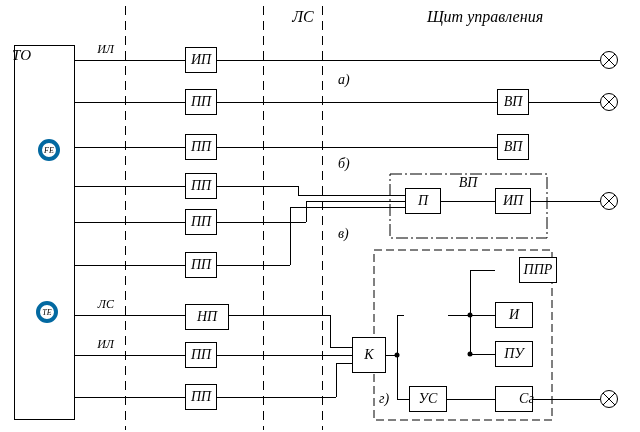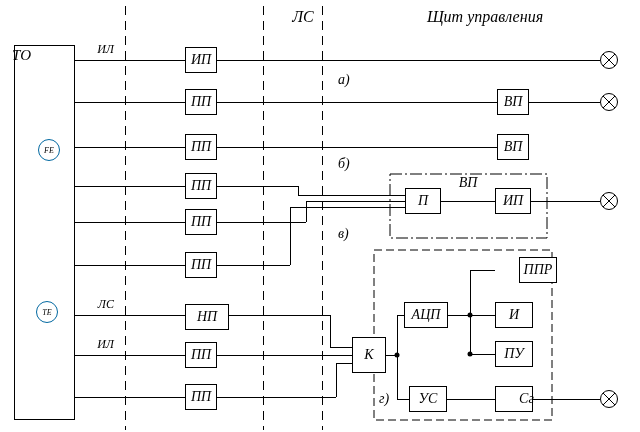--- a/index.html
+++ b/index.html
@@ -8,21 +8,21 @@
   .layer{position:absolute;left:0;top:0;}
   .box{position:absolute;border:1px solid #000;background:#fff;box-sizing:border-box;
        display:flex;align-items:center;justify-content:center;
        font-style:italic;font-size:14px;line-height:1;}
   .to-block{position:absolute;left:14px;top:45px;width:61px;height:375px;
             border:1.5px solid #000;background:#fff;box-sizing:border-box;}
   .lbl{position:absolute;font-style:italic;white-space:nowrap;}
   .hdr{font-size:16px;text-align:center;}
   .wlbl{font-size:12px;text-align:right;}
   .grp{font-size:14px;}
-  .sensor{position:absolute;width:22px;height:22px;border:1px solid #0369a1;border-radius:50%;
+  .sensor{position:absolute;width:22px;height:22px;border:4px solid #0369a1;border-radius:50%;
           background:#fff;box-sizing:border-box;display:flex;align-items:center;
           justify-content:center;font-size:8px;font-style:italic;}
 </style>
 </head>
 <body>
 
 <div class="canvas">
 
   <svg class="layer" width="640" height="432" viewBox="0 0 640 432">
 
@@ -151,20 +151,19 @@
   <div class="box" style="left:185px;top:384px;width:32px;height:26px;">ПП</div>
 
   <div class="box" style="left:497px;top:89px;width:32px;height:26px;">ВП</div>
   <div class="box" style="left:497px;top:134px;width:32px;height:26px;">ВП</div>
 
   <div class="lbl grp" style="left:446px;top:175px;width:44px;text-align:center;">ВП</div>
   <div class="box" style="left:405px;top:188px;width:36px;height:26px;">П</div>
   <div class="box" style="left:495px;top:188px;width:36px;height:26px;">ИП</div>
 
   <div class="box" style="left:495px;top:257px;width:38px;height:26px;margin-left:24px;">ППР</div>
-  <div class="box" style="left:404px;top:302px;width:44px;height:26px;">АЦП</div>
   <div class="box" style="left:495px;top:302px;width:38px;height:26px;">И</div>
   <div class="box" style="left:352px;top:337px;width:34px;height:36px;">К</div>
   <div class="box" style="left:495px;top:341px;width:38px;height:26px;">ПУ</div>
   <div class="box" style="left:409px;top:386px;width:38px;height:26px;">УС</div>
   <div class="box" style="left:495px;top:386px;width:38px;height:26px;padding-left:25px;">Сг</div>
 
 </div>
 
 </body></html>

